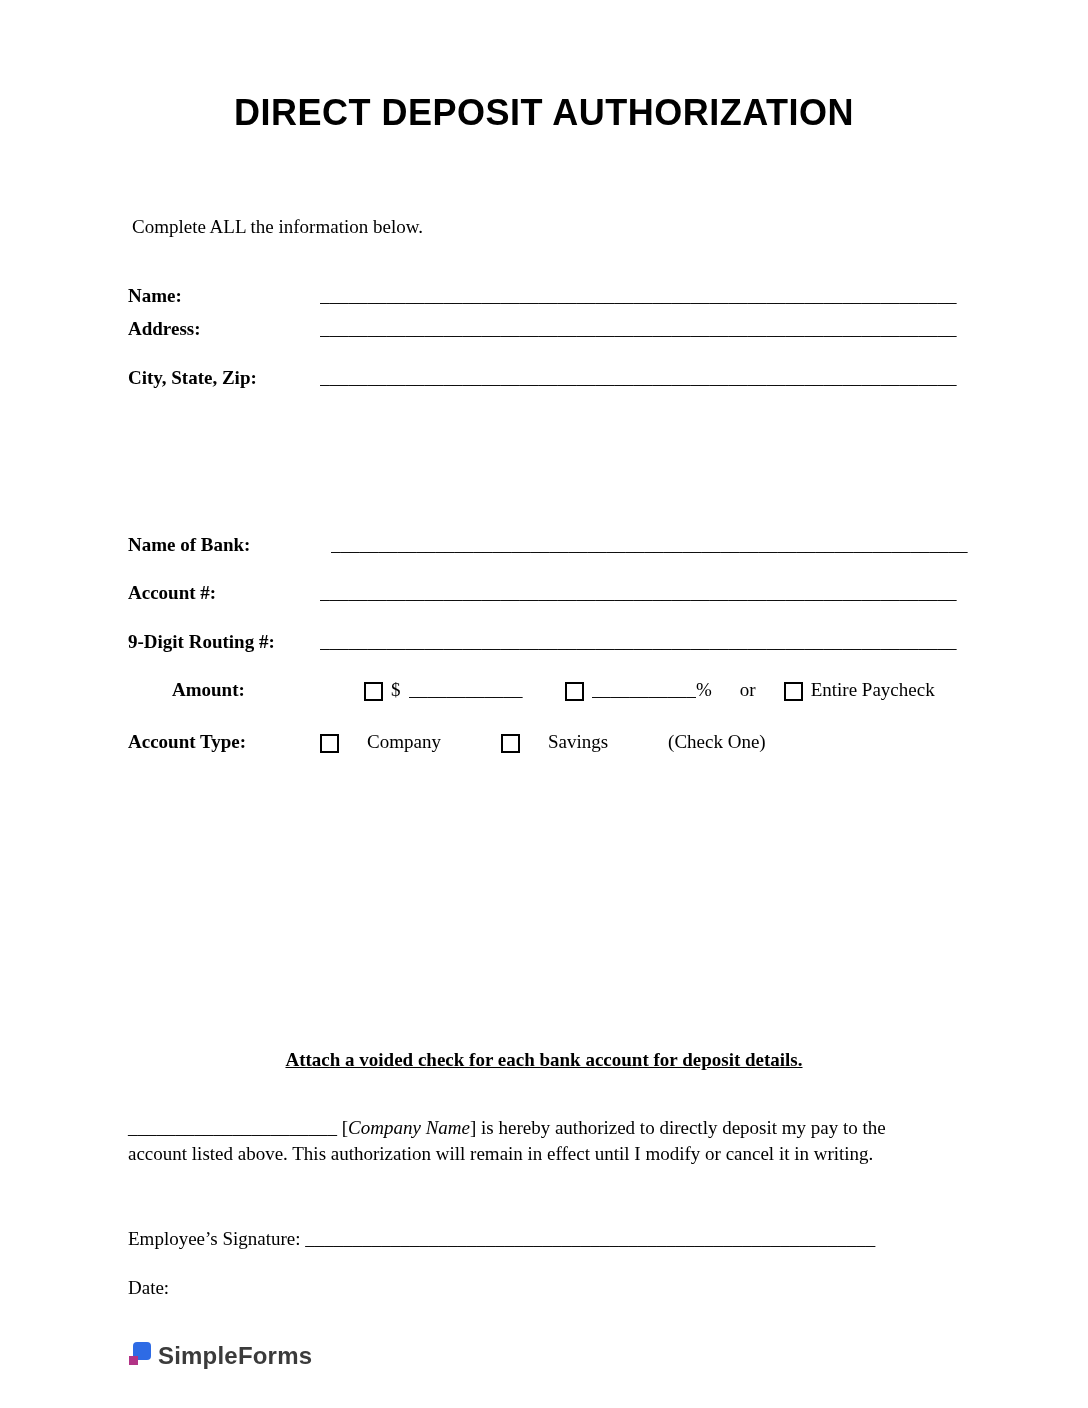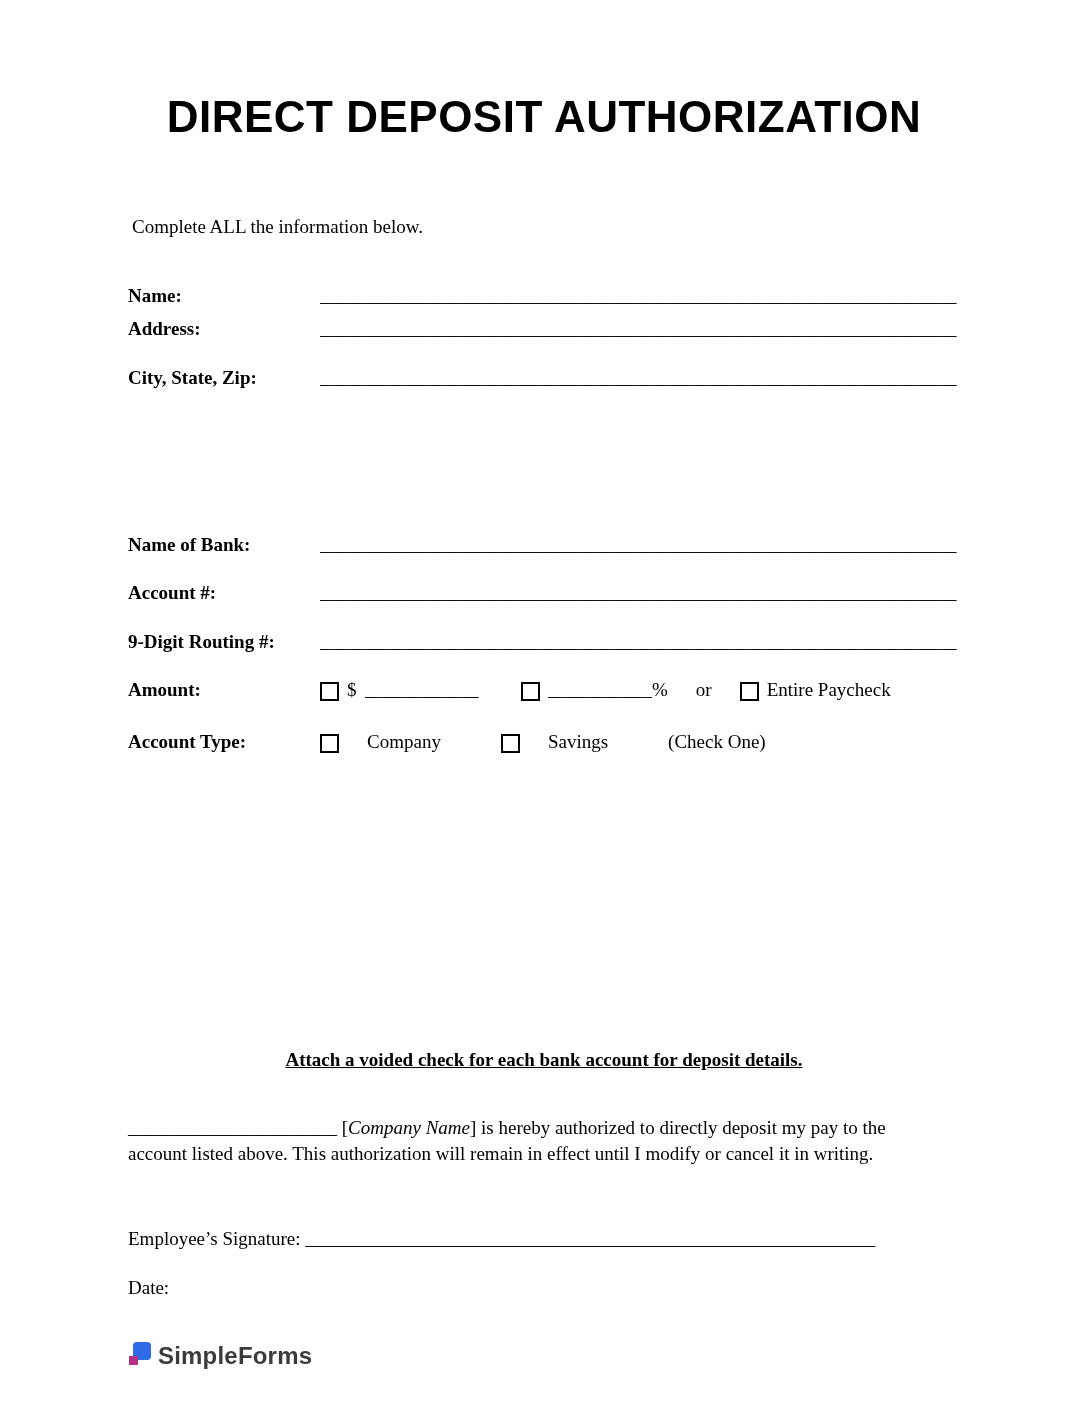--- a/index.html
+++ b/index.html
@@ -11,21 +11,21 @@
     font-family:"Liberation Serif", serif;
     color:#000;
     overflow:hidden;
   }
   .title{
     position:absolute;
     top:92px; left:0; right:0;
     text-align:center;
     font-family:"Liberation Sans", sans-serif;
     font-weight:700;
-    font-size:44px;
+    font-size:36px;
     letter-spacing:0.5px;
     margin:0;
   }
   .intro{
     position:absolute;
     top:197px; left:132px;
     font-size:19px;
   }
   .row{
     position:absolute;
@@ -39,24 +39,24 @@
     font-weight:bold;
     flex:0 0 192px;
   }
   .row .fill-line{
     overflow:hidden;
     letter-spacing:0;
   }
   .row-name{top:285px;}
   .row-address{top:318px;}
   .row-city{top:367px;}
-  .row-bank{top:534px;}
+  .row-bank{top:534px;gap:11px;}
   .row-account{top:582px;align-items:flex-end;}
   .row-routing{top:631px;}
-  .row-amount{top:679px;}
+  .row-amount{top:679px;margin-left:44px;}
   .row-accttype{top:731px;}
   .cb{
     display:inline-block;
     width:15px;height:15px;
     border:2px solid #000;
     background:#fff;
     flex:0 0 auto;
     align-self:center;
     position:relative;
     top:1px;

